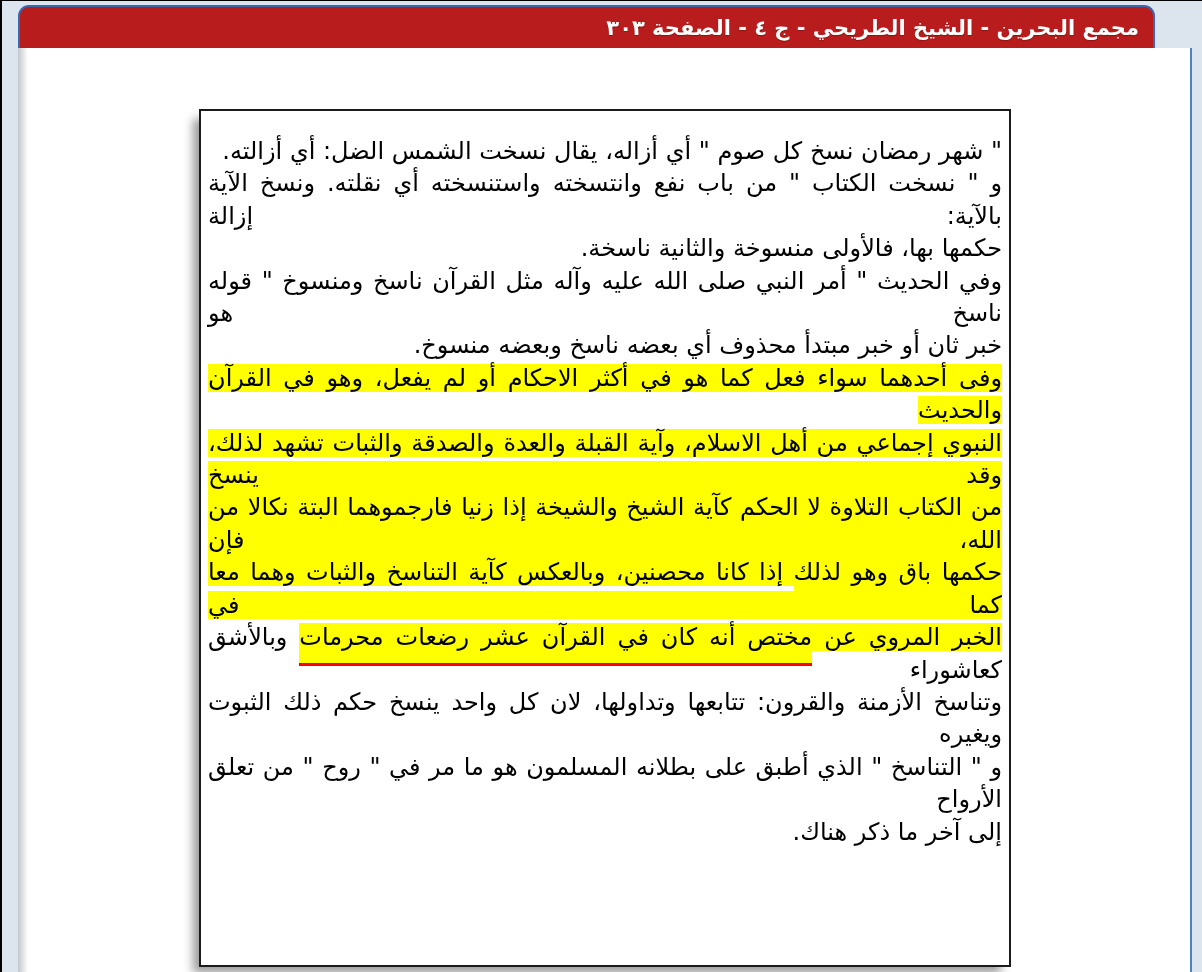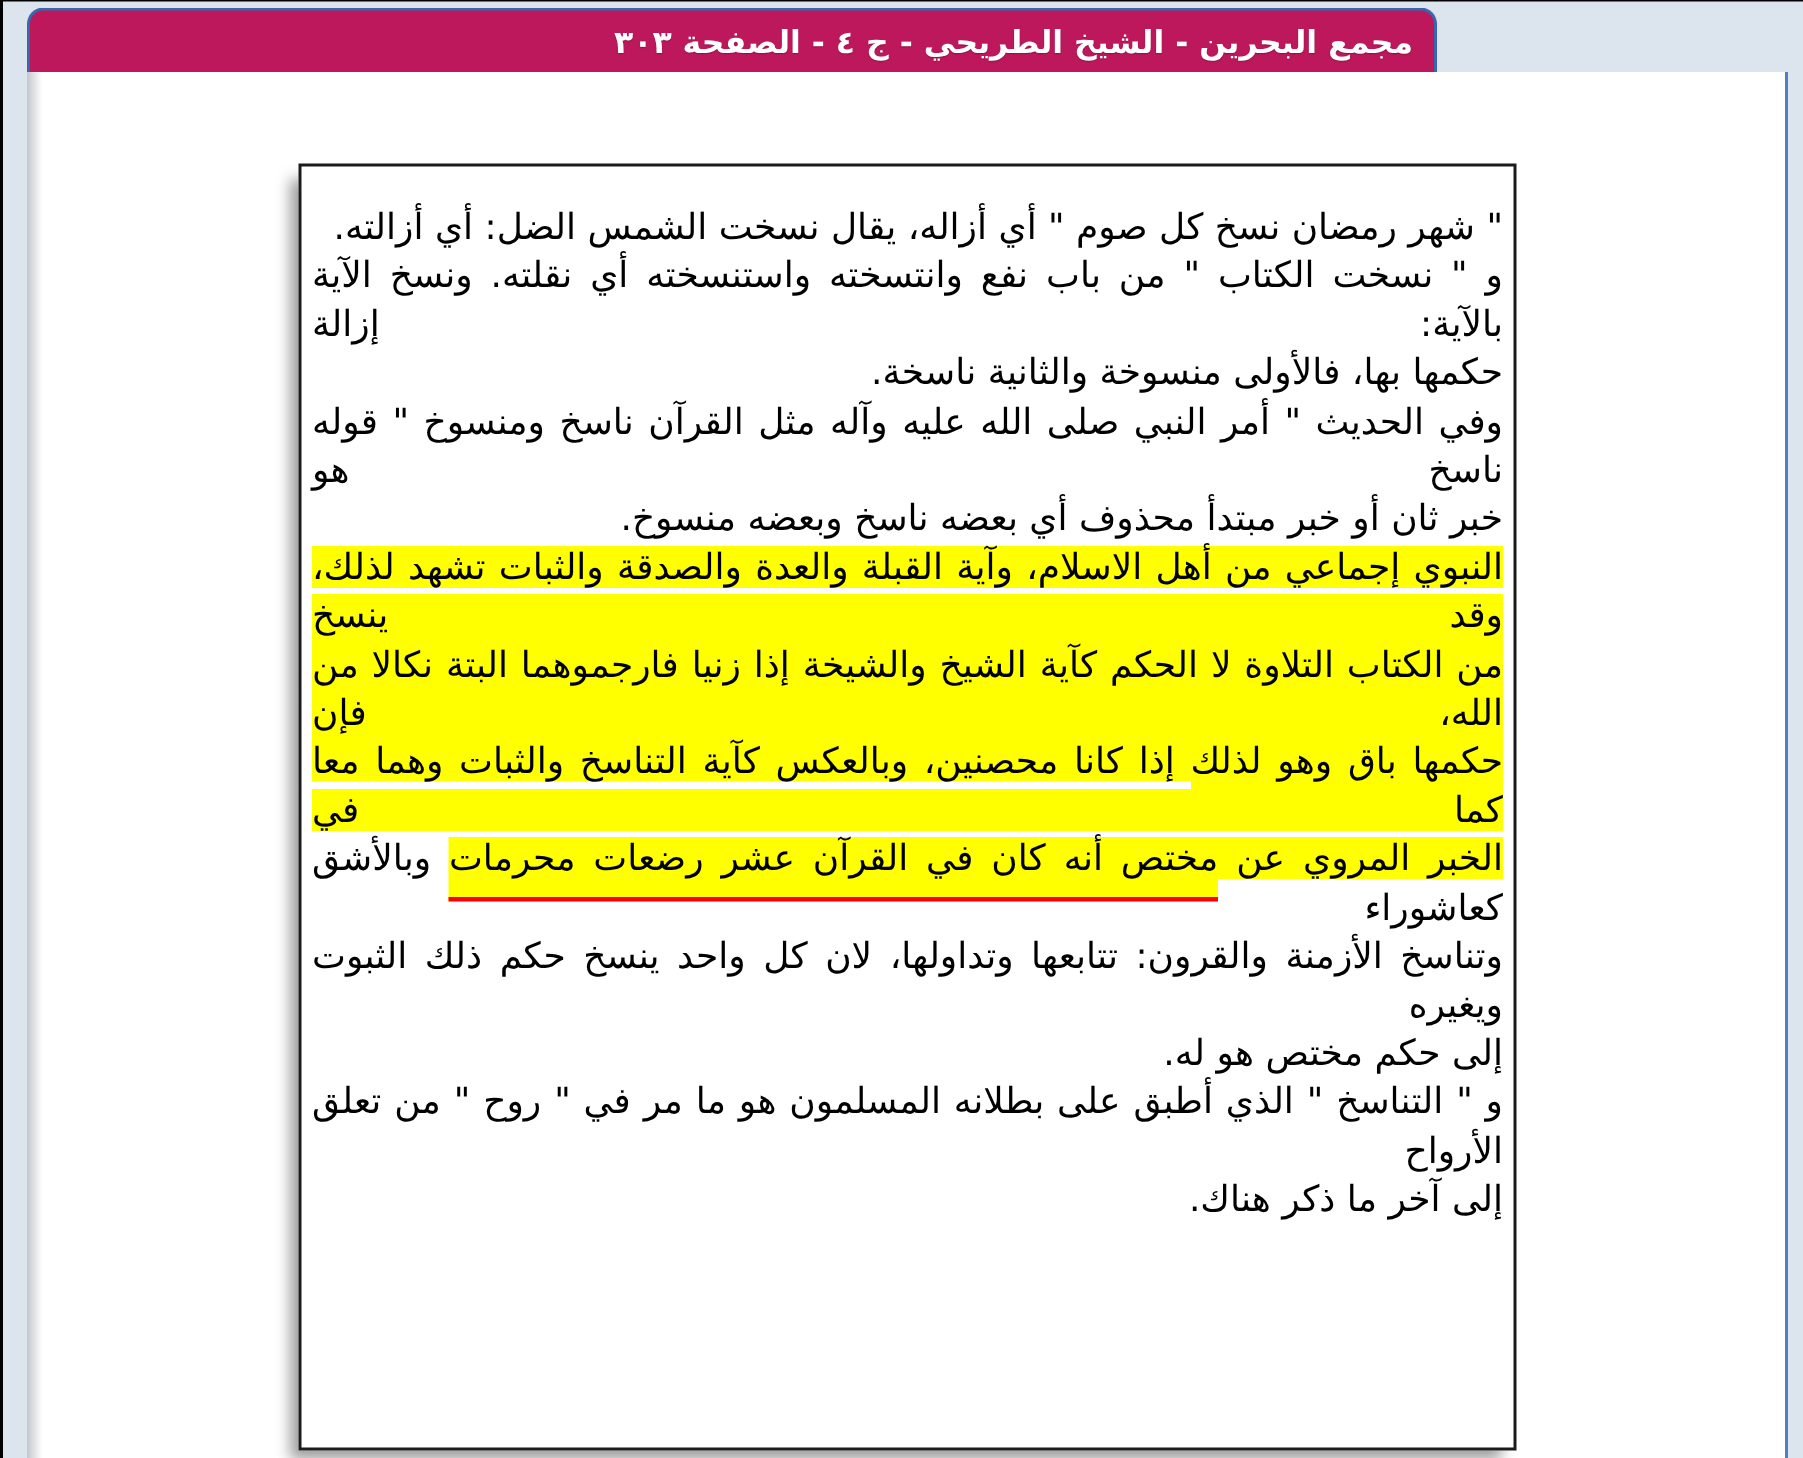--- a/index.html
+++ b/index.html
@@ -7,22 +7,22 @@
   body {
     font-family: "DejaVu Sans", sans-serif;
     background: #dce4ed;
     position: relative;
     border-top: 1px solid #000;
     border-left: 2px solid #000;
   }
   .titlebar {
     position: absolute;
     left: 16px; top: 4px;
-    width: 940px; height: 43px;
-    background: #be185d;
+    width: 1137px; height: 43px;
+    background: #b91c1c;
     border: 2px solid #3a66ac;
     border-bottom: none;
     border-radius: 11px 11px 0 0;
     display: flex;
     align-items: center;
     justify-content: flex-start; 
     padding: 0 14px;
   }
   .titlebar .title {
     color: #ffffff;
@@ -93,23 +93,23 @@
 <div class="panel-left-shade"></div>
 <div class="panel-right-line"></div>
 
 <div class="doc-page">
   <div class="page-text">
       <div class="line"><span>" شهر رمضان نسخ كل صوم " أي أزاله، يقال نسخت الشمس الضل: أي أزالته.</span></div>
       <div class="line just"><span>و " نسخت الكتاب " من باب نفع وانتسخته واستنسخته أي نقلته. ونسخ الآية بالآية: إزالة</span></div>
       <div class="line"><span>حكمها بها، فالأولى منسوخة والثانية ناسخة.</span></div>
       <div class="line just"><span>وفي الحديث " أمر النبي صلى الله عليه وآله مثل القرآن ناسخ ومنسوخ " قوله ناسخ هو</span></div>
       <div class="line"><span>خبر ثان أو خبر مبتدأ محذوف أي بعضه ناسخ وبعضه منسوخ.</span></div>
+      <div class="line just"><span class="hl">وفى أحدهما سواء فعل كما هو في أكثر الاحكام أو لم يفعل، وهو في القرآن والحديث</span></div>
       <div class="line just"><span class="hl">النبوي إجماعي من أهل الاسلام، وآية القبلة والعدة والصدقة والثبات تشهد لذلك، </span><span class="hl ul">وقد ينسخ</span></div>
       <div class="line just"><span class="hl ul">من الكتاب التلاوة لا الحكم كآية الشيخ والشيخة إذا زنيا فارجموهما البتة نكالا من الله، فإن</span></div>
       <div class="line just"><span class="hl ul">حكمها باق وهو لذلك</span><span class="hl"> إذا كانا محصنين، وبالعكس كآية التناسخ والثبات وهما معا كما في</span></div>
       <div class="line just"><span class="hl">الخبر المروي عن </span><span class="hl ul">مختص أنه كان في القرآن عشر رضعات محرمات</span><span> وبالأشق كعاشوراء</span></div>
       <div class="line just"><span>وتناسخ الأزمنة والقرون: تتابعها وتداولها، لان كل واحد ينسخ حكم ذلك الثبوت ويغيره</span></div>
-      <div class="line"><span>إلى حكم مختص هو له.</span></div>
       <div class="line just"><span>و " التناسخ " الذي أطبق على بطلانه المسلمون هو ما مر في " روح " من تعلق الأرواح</span></div>
       <div class="line"><span>إلى آخر ما ذكر هناك.</span></div>
     </div>
 
 </div>
 
 </body></html>

